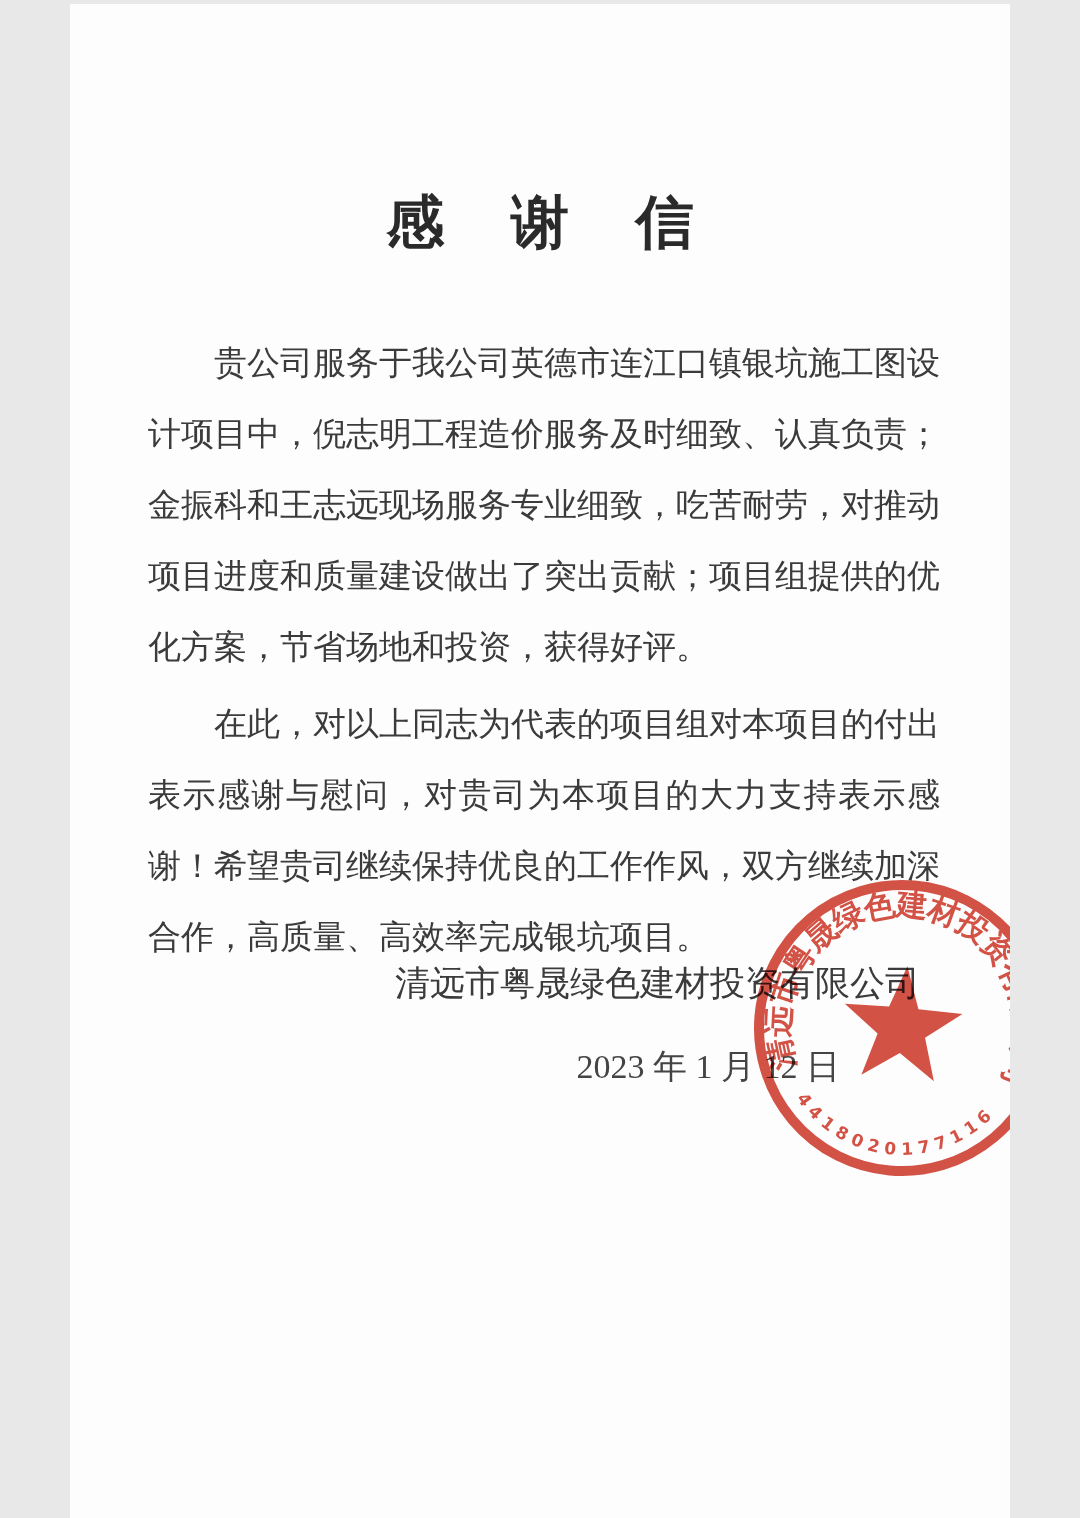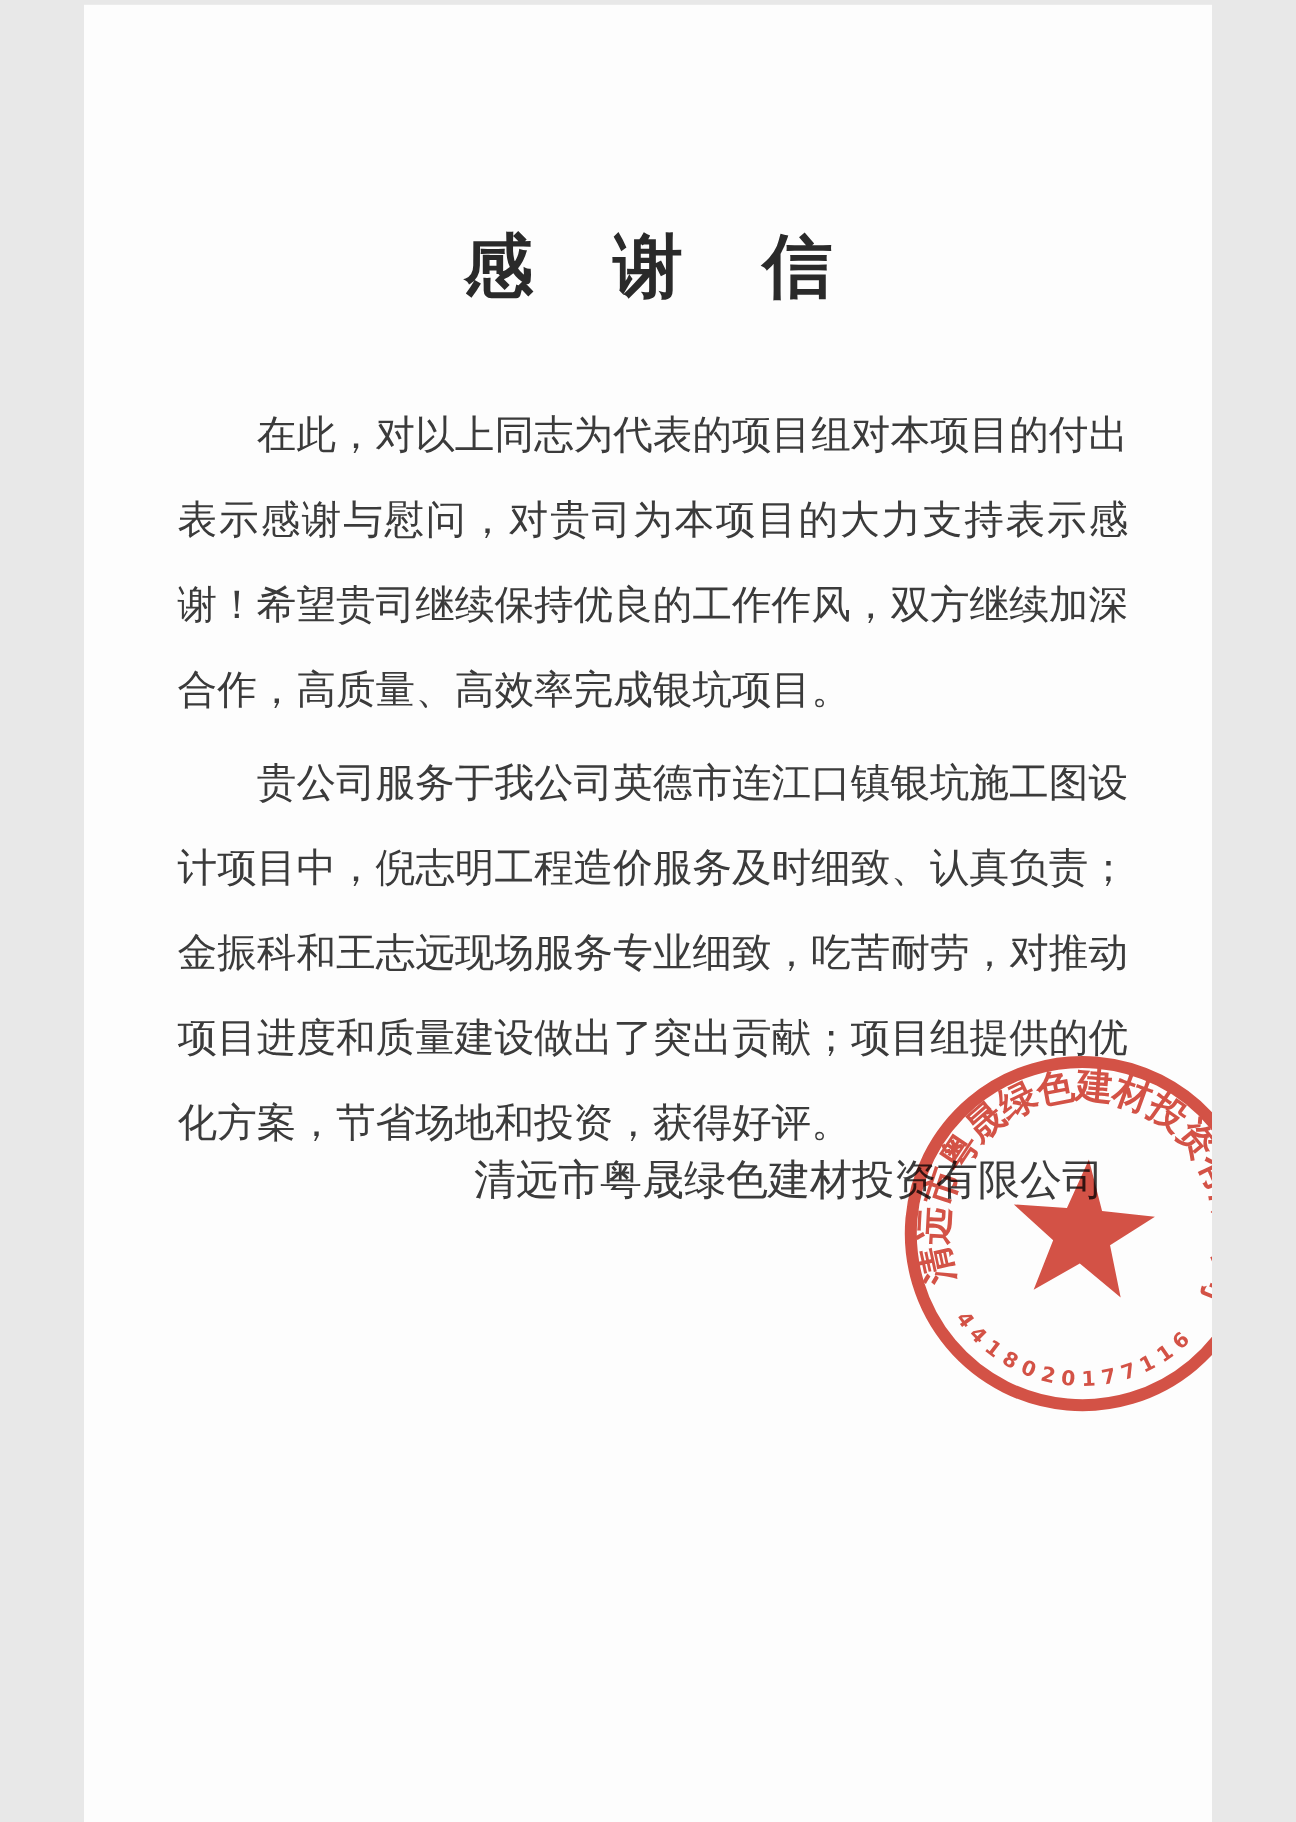--- a/index.html
+++ b/index.html
@@ -69,26 +69,27 @@
   .seal svg { width: 100%; height: 100%; display: block; }
 </style>
 </head>
 <body>
 
 <div class="page">
 
   <div class="title">感谢信</div>
 
   <div class="letter-body">
+    <p class="para">贵公司服务于我公司英德市连江口镇银坑施工图设计项目中，倪志明工程造价服务及时细致、认真负责；金振科和王志远现场服务专业细致，吃苦耐劳，对推动项目进度和质量建设做出了突出贡献；项目组提供的优化方案，节省场地和投资，获得好评。</p>
     <p class="para">在此，对以上同志为代表的项目组对本项目的付出表示感谢与慰问，对贵司为本项目的大力支持表示感谢！希望贵司继续保持优良的工作作风，双方继续加深合作，高质量、高效率完成银坑项目。</p>
-    <p class="para">贵公司服务于我公司英德市连江口镇银坑施工图设计项目中，倪志明工程造价服务及时细致、认真负责；金振科和王志远现场服务专业细致，吃苦耐劳，对推动项目进度和质量建设做出了突出贡献；项目组提供的优化方案，节省场地和投资，获得好评。</p>
   </div>
 
   <div class="signature">清远市粤晟绿色建材投资有限公司</div>
 
+  <div class="date">2023 年 1 月 12 日</div>
 
   <div class="seal">
     <svg viewBox="0 0 332 332" xmlns="http://www.w3.org/2000/svg">
       <defs>
         <path id="arc-top" d="M 63.6 213.8 A 113 113 0 1 1 268.4 213.8" fill="none"></path>
         <path id="arc-bottom" d="M 62.0 238.8 A 127 127 0 0 0 270.0 238.8" fill="none"></path>
       </defs>
 
       <circle cx="166" cy="166" r="143" fill="none" stroke="#d03a2c" stroke-width="10"></circle>
 

